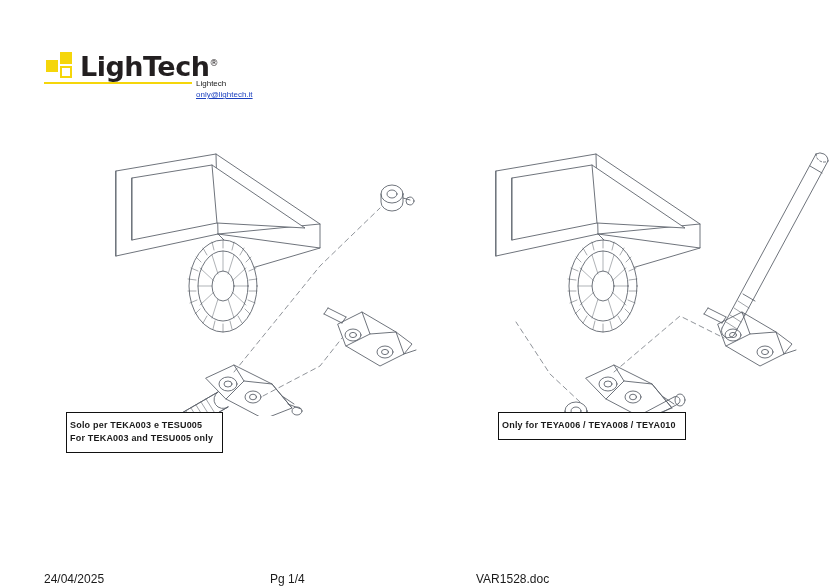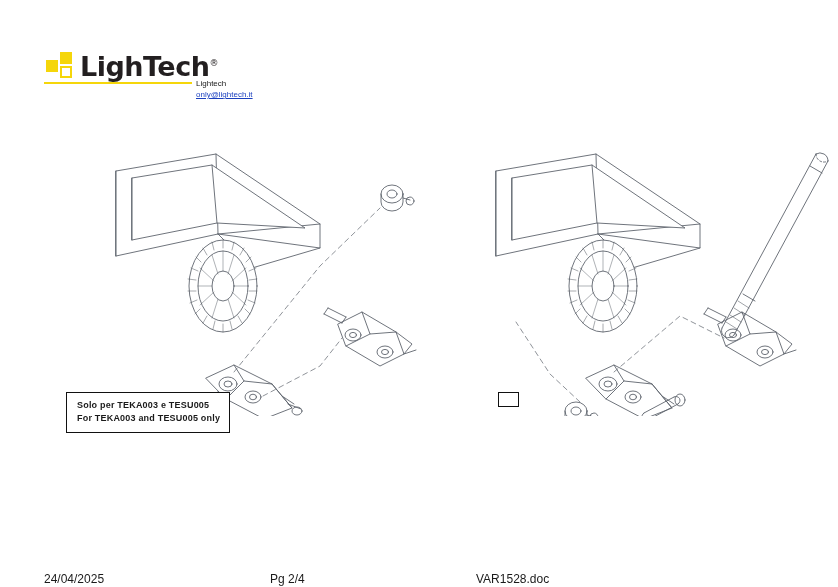--- a/index.html
+++ b/index.html
@@ -97,26 +97,27 @@
     height: 300px;
   }
   .dwg-left  { left: 20px; }
   .dwg-right { left: 430px; }
 
   
   .note-box {
     position: absolute;
     border: 1px solid #111;
     background: #ffffff;
-    padding: 6px 9px 7px 10px;
+    padding: 6px 9px 7px 3px;
     font-size: 9px;
     font-weight: bold;
     line-height: 13px;
     letter-spacing: 0.2px;
     white-space: nowrap;
+    margin-top: 20px;
   }
   .note-left  { left: 66px;  top: 380px; }
   .note-right { left: 498px; top: 380px; }
 
   
   .footer {
     position: absolute;
     left: 0;
     top: 560px;
     width: 838px;
@@ -390,22 +391,23 @@
     </div>
 
   </div>
 
   <div class="note-box note-left">
     <div>Solo per TEKA003 e TESU005</div>
     <div>For TEKA003 and TESU005 only</div>
   </div>
 
   <div class="note-box note-right">
+    <div>Only for TEYA006 / TEYA008 / TEYA010</div>
   </div>
 
   <div class="footer">
     <div class="f-date">24/04/2025</div>
-    <div class="f-page">Pg 2/4</div>
+    <div class="f-page">Pg 1/4</div>
     <div class="f-file">VAR1528.doc</div>
   </div>
 
   <div class="page-border-bottom"></div>
 </div>
 
 </body></html>

